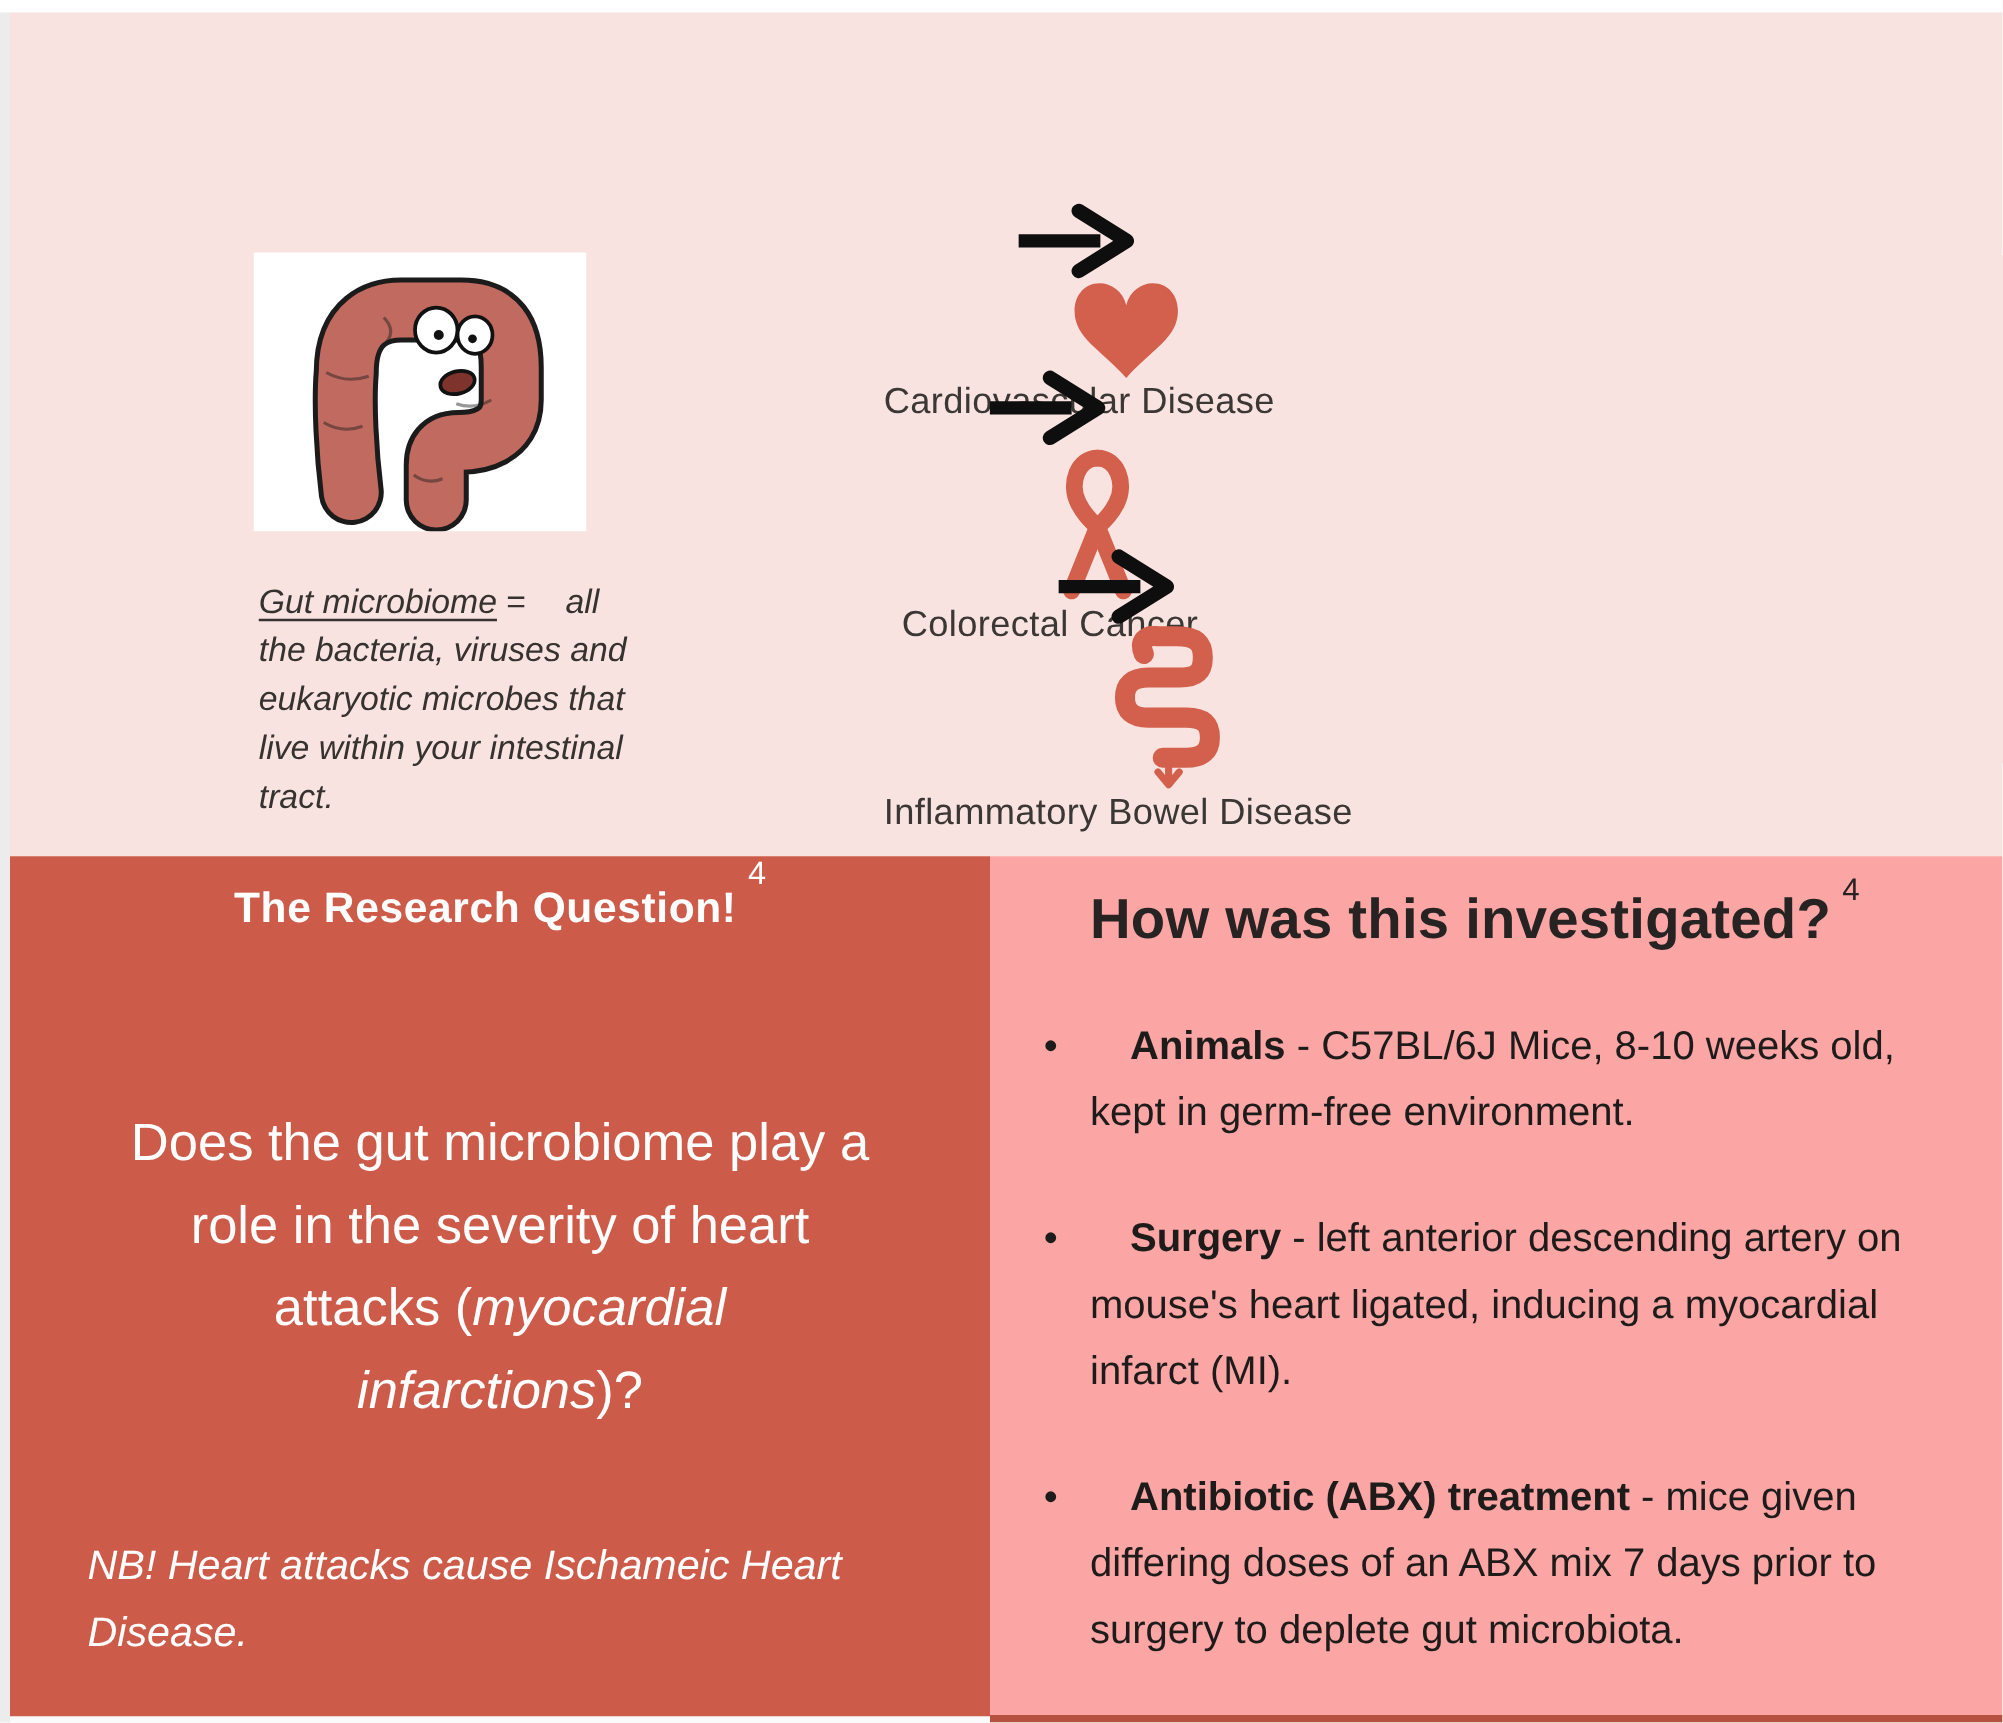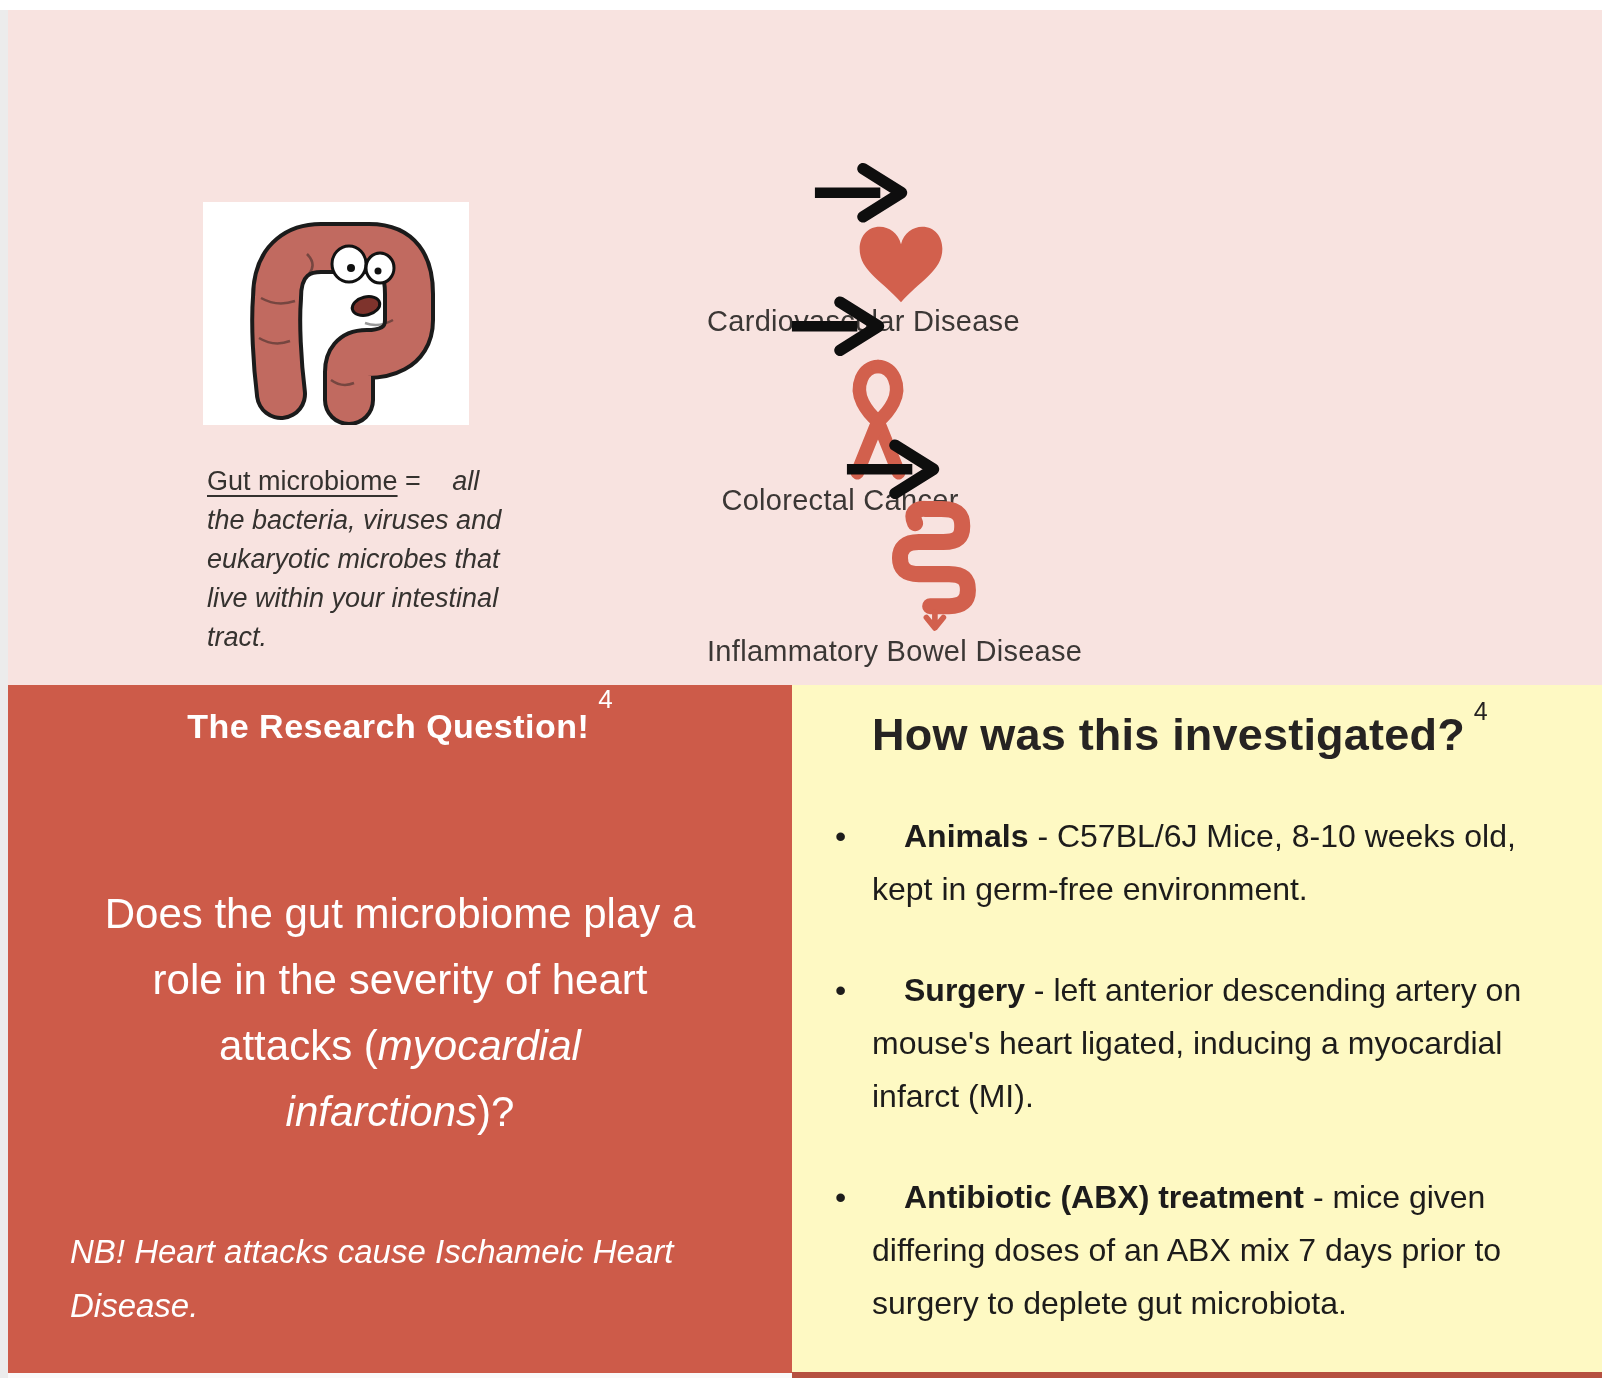--- a/index.html
+++ b/index.html
@@ -21,21 +21,21 @@
   .intro-headline{position:absolute;top:34px;left:0;width:100%;text-align:center;
     color:var(--ink);font-size:34px;line-height:65px;letter-spacing:.3px;}
   .intro-headline .hl{display:block;}
   .sup{font-size:22px;position:relative;top:-14px;margin-left:3px;}
 
   .gut-illustration-card{position:absolute;left:195px;top:192px;width:266px;height:223px;background:#ffffff;}
   .gut-illustration-card svg{display:block;width:100%;height:100%;}
 
   .gut-definition{position:absolute;left:199px;top:452px;width:300px;
     font-size:27px;line-height:39px;color:#35322f;}
-  .gut-term{text-decoration:underline;text-underline-offset:5px;}
+  .gut-term{text-decoration:underline;text-underline-offset:5px;font-style:italic;}
   .gut-def-text{font-style:italic;margin-left:24px;}
 
   .disease-row{position:absolute;left:699px;display:flex;align-items:center;transform:translateY(-50%);flex-direction:column;}
   .row-1{top:240px;}
   .row-2{top:396px;}
   .row-3{top:543px;}
   .arrow-wrap{width:100px;height:62px;flex:none;}
   .icon-slot{width:190px;margin-left:76px;flex:none;display:flex;justify-content:center;align-items:center;}
   .disease-label{font-size:29px;color:#3b3735;white-space:nowrap;letter-spacing:.3px;}
 
@@ -48,21 +48,21 @@
   .rq-title-wrap{position:absolute;top:22px;left:0;width:100%;text-align:center;}
   .rq-title{font-size:34px;font-weight:700;letter-spacing:.5px;}
   .rq-sup{font-size:26px;position:relative;top:-24px;margin-left:9px;font-weight:400;}
   .rq-question{position:absolute;top:196px;left:50%;transform:translateX(-50%);width:600px;
     text-align:center;font-size:42px;line-height:66px;}
   .rq-italic{font-style:italic;}
   .rq-note{position:absolute;top:540px;left:50%;transform:translateX(-50%);width:660px;
     text-align:left;font-style:italic;font-size:33px;line-height:54px;}
 
   
-  .methods-section{position:absolute;left:792px;top:685px;width:810px;height:688px;background:#fef9c3;}
+  .methods-section{position:absolute;left:792px;top:685px;width:810px;height:688px;background:#fca5a5;}
   .inv-title-wrap{position:absolute;top:24px;left:80px;color:#262322;}
   .inv-title{font-size:45px;font-weight:700;letter-spacing:.2px;}
   .inv-sup{font-size:25px;position:relative;top:-24px;margin-left:9px;font-weight:400;}
   .methods-list{position:absolute;top:125px;left:43px;width:720px;list-style:none;}
   .methods-list li{display:flex;font-size:32px;line-height:53px;color:#1d1c1b;}
   .methods-list li + li{margin-top:48px;}
   .bullet-dot{width:37px;flex:none;}
   .bullet-body{width:660px;}
   .bullet-lead{font-weight:700;margin-left:32px;}
 

